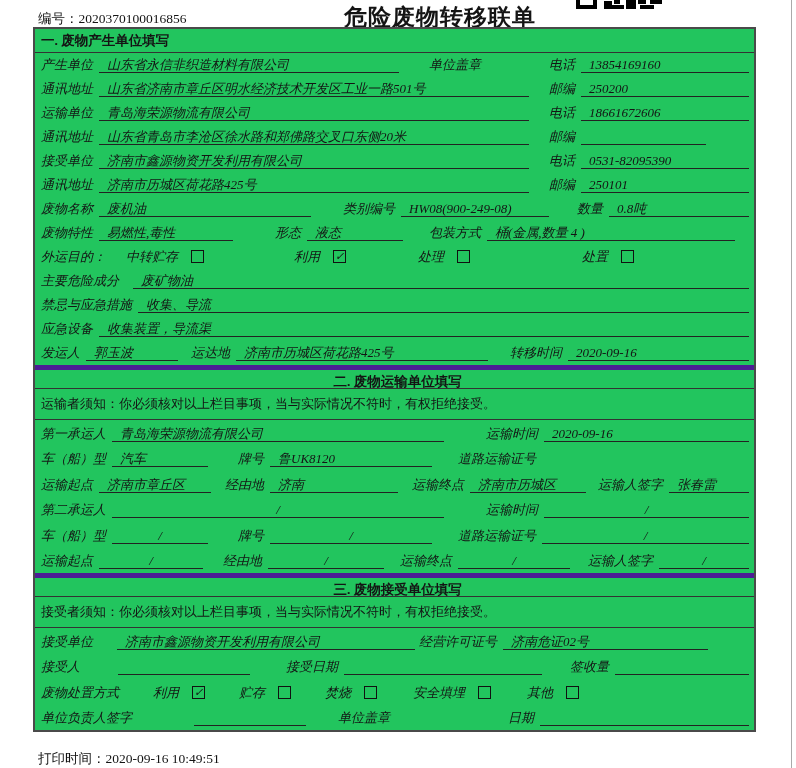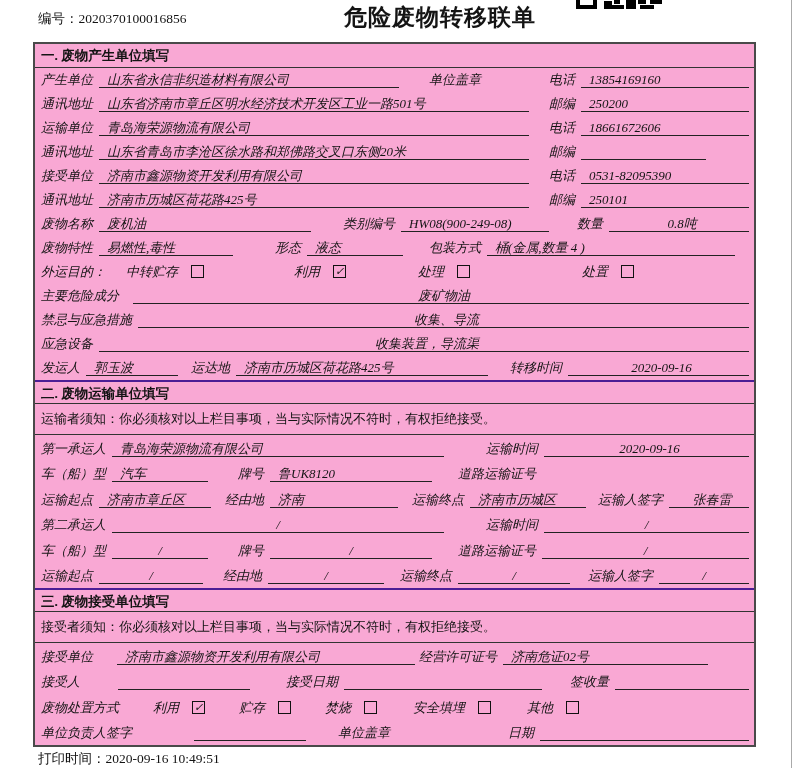--- a/index.html
+++ b/index.html
@@ -3,33 +3,33 @@
 <meta charset="utf-8">
 <style>
   html,body{margin:0;padding:0;background:#fff;}
   .page{position:relative;width:796px;height:768px;background:#ffffff;overflow:hidden;
         font-family:"Liberation Serif","DejaVu Serif",serif;font-size:13px;color:#141414;}
   .serial{position:absolute;left:38px;top:10px;font-size:13.5px;white-space:nowrap;}
   .title{position:absolute;left:84px;right:0;top:2px;text-align:center;
          font-size:23px;font-weight:bold;letter-spacing:1px;}
   .qr{position:absolute;left:576px;top:0;}
   .edge-line{position:absolute;left:791px;top:0;width:1px;height:768px;background:#aaaaaa;}
-  .box{position:absolute;left:33px;top:42px;width:723px;border:2px solid #4a4a4a;
-       box-sizing:border-box;background:#f9a8d4;}
+  .box{position:absolute;left:33px;top:27px;width:723px;border:2px solid #4a4a4a;
+       box-sizing:border-box;background:#22c55e;}
   .sec-h{height:24px;line-height:23px;font-weight:bold;padding-left:6px;
          border-bottom:1px solid #333;font-size:13.5px;box-sizing:border-box;}
-  .bt{border-top:2px solid #4c1d95;}
+  .bt{border-top:5px solid #4c1d95;text-align:center;}
   .note{height:31px;line-height:30px;border-bottom:1px solid #333;padding-left:6px;
         box-sizing:border-box;white-space:nowrap;}
   .row{display:flex;align-items:flex-end;height:24px;padding:0 5px 4px 6px;box-sizing:border-box;font-style:italic;}
   .row.h25{height:25.5px;}
   .lbl{white-space:nowrap;line-height:16px;margin-right:6px;flex:0 0 auto;}
   .u{border-bottom:1px solid #222;line-height:15px;height:16px;padding:0 2px 1px 8px;
      white-space:nowrap;box-sizing:border-box;overflow:visible;flex:0 0 auto;}
-  .u.grow{flex:1 1 auto;text-align:center;}
+  .u.grow{flex:1 1 auto;}
   .u.c{text-align:center;padding-left:2px;}
   .cb{flex:0 0 auto;width:11px;height:11px;border:1px solid #111;margin-left:7px;margin-bottom:2px;
       font-size:11px;line-height:10px;text-align:center;box-sizing:content-box;}
   .footer{position:absolute;left:38px;top:750px;font-size:13.5px;white-space:nowrap;}
 </style>
 </head>
 <body>
 
 <div class="page">
 

